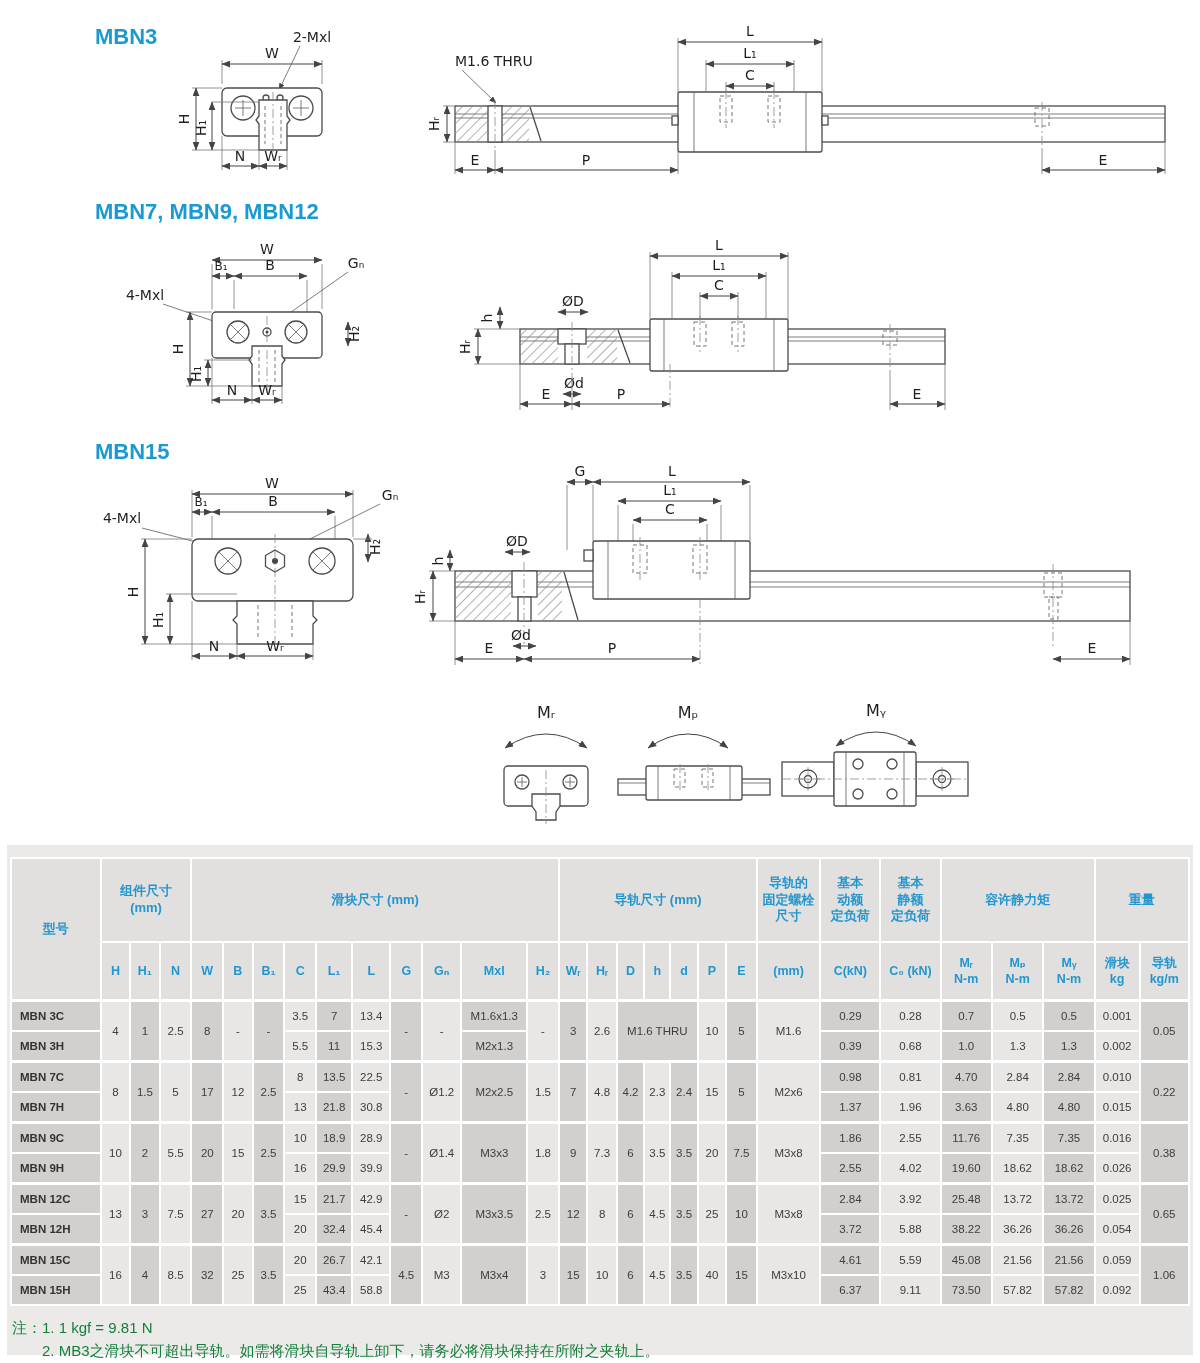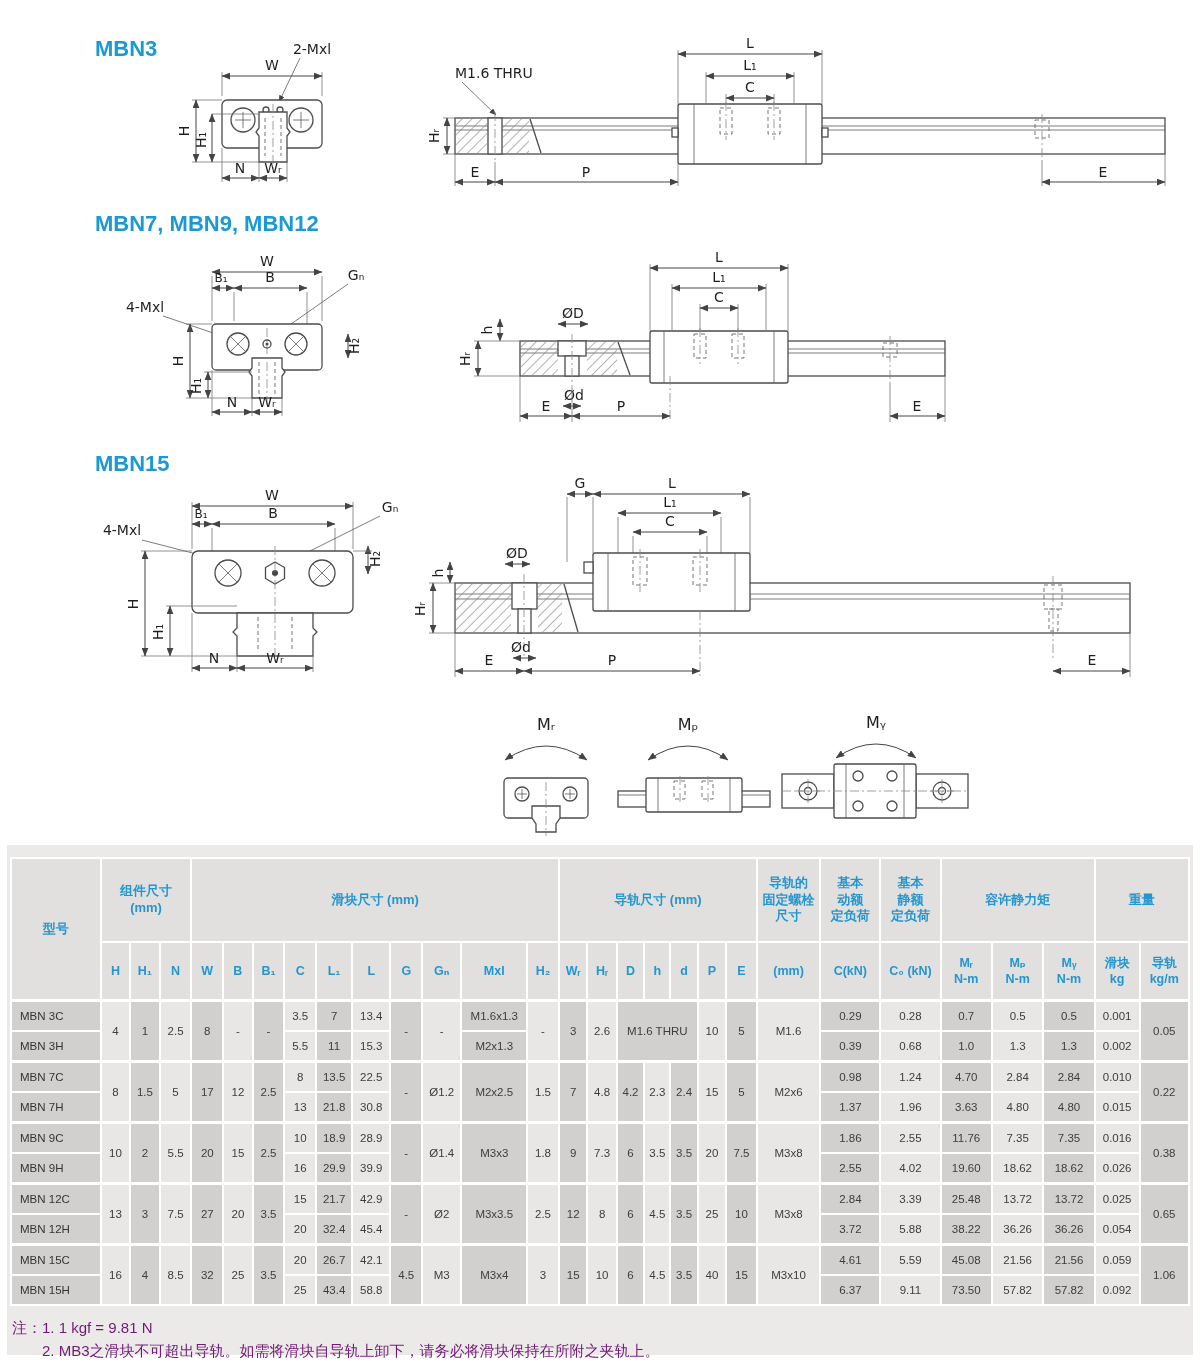--- a/index.html
+++ b/index.html
@@ -1,19 +1,19 @@
 <!DOCTYPE html>
 <html><head>
 <meta charset="utf-8">
 <style>
   html,body{margin:0;padding:0;background:#fff;}
   .page{width:1200px;height:1363px;background:#ffffff;position:relative;
         font-family:"Liberation Sans","DejaVu Sans",sans-serif;overflow:hidden;}
   
-  .draw-wrap{position:absolute;top:16px;left:0;width:1200px;height:840px;}
+  .draw-wrap{position:absolute;top:4px;left:0;width:1200px;height:840px;}
   svg .ol{fill:none;stroke:#4c4c4c;stroke-width:1.3;}
   svg .olw{fill:#ffffff;stroke:#4c4c4c;stroke-width:1.3;}
   svg .thin{stroke:#5a5a5a;stroke-width:.8;fill:none;}
   svg .dim{stroke:#444;stroke-width:1;fill:none;marker-start:url(#ar);marker-end:url(#ar);}
   svg .ext{stroke:#777;stroke-width:.8;}
   svg .cl{stroke:#888;stroke-width:.8;stroke-dasharray:9 3 2 3;fill:none;}
   svg .dsh{stroke:#666;stroke-width:.9;stroke-dasharray:4 3;fill:none;}
   svg .lb{font-size:14px;fill:#1f1f1f;text-anchor:middle;font-family:"DejaVu Sans",sans-serif;}
   svg .lbr{font-size:14px;fill:#1f1f1f;text-anchor:middle;font-family:"DejaVu Sans",sans-serif;}
   svg .ttl{font-size:22px;font-weight:bold;fill:#1b9ad2;text-anchor:start;
@@ -24,23 +24,23 @@
                background:#eceae8;padding:12px 3px 0 3px;box-sizing:border-box;}
   table{border-collapse:collapse;width:100%;table-layout:fixed;}
   th,td{border:2px solid #ffffff;font-size:11.5px;color:#3d3d3d;text-align:center;
         padding:1px 1px;height:26px;overflow:hidden;}
   thead th{background:#e2e0de;color:#2496cf;font-weight:bold;white-space:pre-line;
            font-size:13px;line-height:1.3;}
   thead tr.grp th{height:80px;}
   thead tr.sub th{height:54px;font-size:12.5px;}
   td.a{background:#d2d0ce;}
   td.b{background:#e9e7e5;}
-  td.model{text-align:left;padding-left:8px;font-weight:normal;font-size:11.5px;color:#333;}
+  td.model{text-align:left;padding-left:8px;font-weight:bold;font-size:11.5px;color:#333;}
   tr.ps td{border-top-width:3px;}
-  .notes{padding:10px 2px 0 2px;font-size:15px;color:#701a75;line-height:1.55;}
+  .notes{padding:10px 2px 0 2px;font-size:15px;color:#15803d;line-height:1.55;}
   .notes .n2{padding-left:30px;}
 </style>
 </head>
 <body>
 
 <div class="page">
 
 <div class="draw-wrap">
 <svg width="1200" height="840" viewBox="0 0 1200 840">
   <defs>
@@ -552,21 +552,21 @@
       <td class="b" rowspan="2">1.5</td>
       <td class="a" rowspan="2">7</td>
       <td class="b" rowspan="2">4.8</td>
       <td class="a" rowspan="2">4.2</td>
       <td class="b" rowspan="2">2.3</td>
       <td class="a" rowspan="2">2.4</td>
       <td class="b" rowspan="2">15</td>
       <td class="a" rowspan="2">5</td>
       <td class="b" rowspan="2">M2x6</td>
       <td class="a">0.98</td>
-      <td class="b">1.24</td>
+      <td class="b">0.81</td>
       <td class="a">4.70</td>
       <td class="b">2.84</td>
       <td class="a">2.84</td>
       <td class="b">0.010</td>
       <td class="a" rowspan="2">0.22</td>
     </tr>
     <tr>
       <td class="a model">MBN 7H</td>
       <td class="b">13</td>
       <td class="a">21.8</td>
@@ -640,21 +640,21 @@
       <td class="b" rowspan="2">2.5</td>
       <td class="a" rowspan="2">12</td>
       <td class="b" rowspan="2">8</td>
       <td class="a" rowspan="2">6</td>
       <td class="b" rowspan="2">4.5</td>
       <td class="a" rowspan="2">3.5</td>
       <td class="b" rowspan="2">25</td>
       <td class="a" rowspan="2">10</td>
       <td class="b" rowspan="2">M3x8</td>
       <td class="a">2.84</td>
-      <td class="b">3.39</td>
+      <td class="b">3.92</td>
       <td class="a">25.48</td>
       <td class="b">13.72</td>
       <td class="a">13.72</td>
       <td class="b">0.025</td>
       <td class="a" rowspan="2">0.65</td>
     </tr>
     <tr>
       <td class="a model">MBN 12H</td>
       <td class="b">20</td>
       <td class="a">32.4</td>

